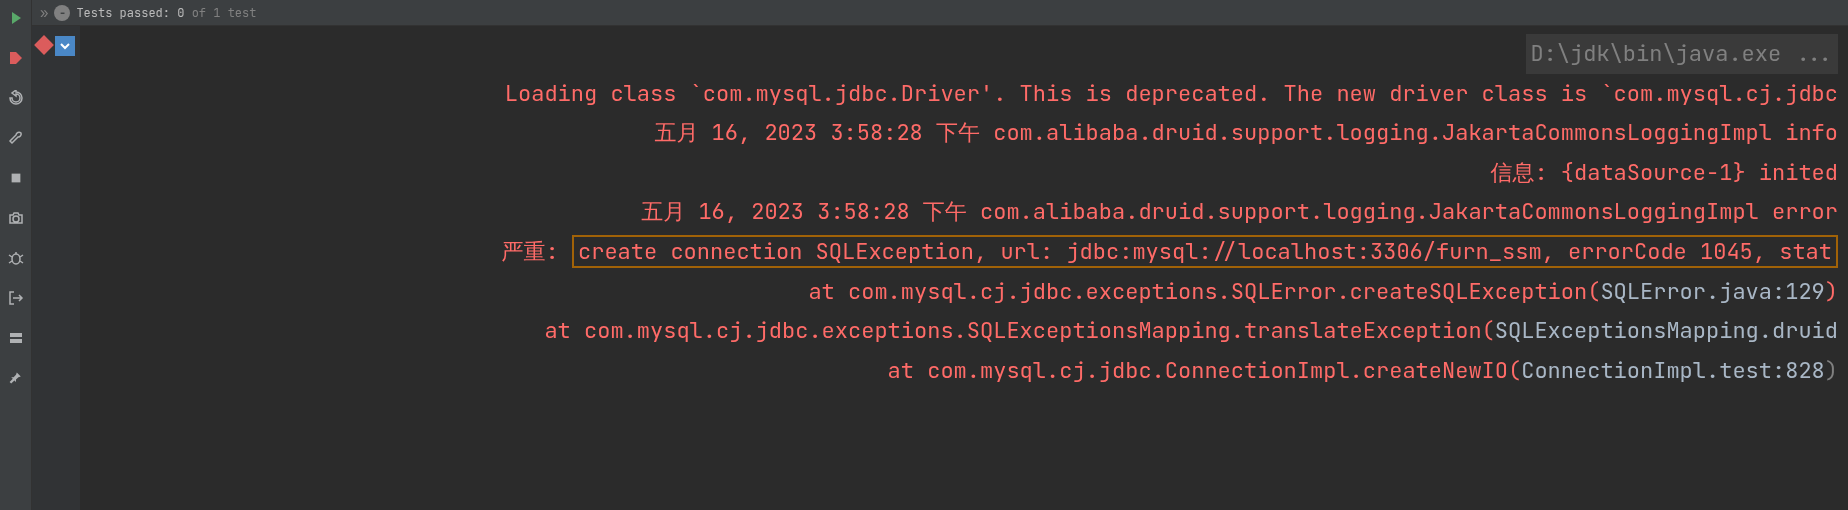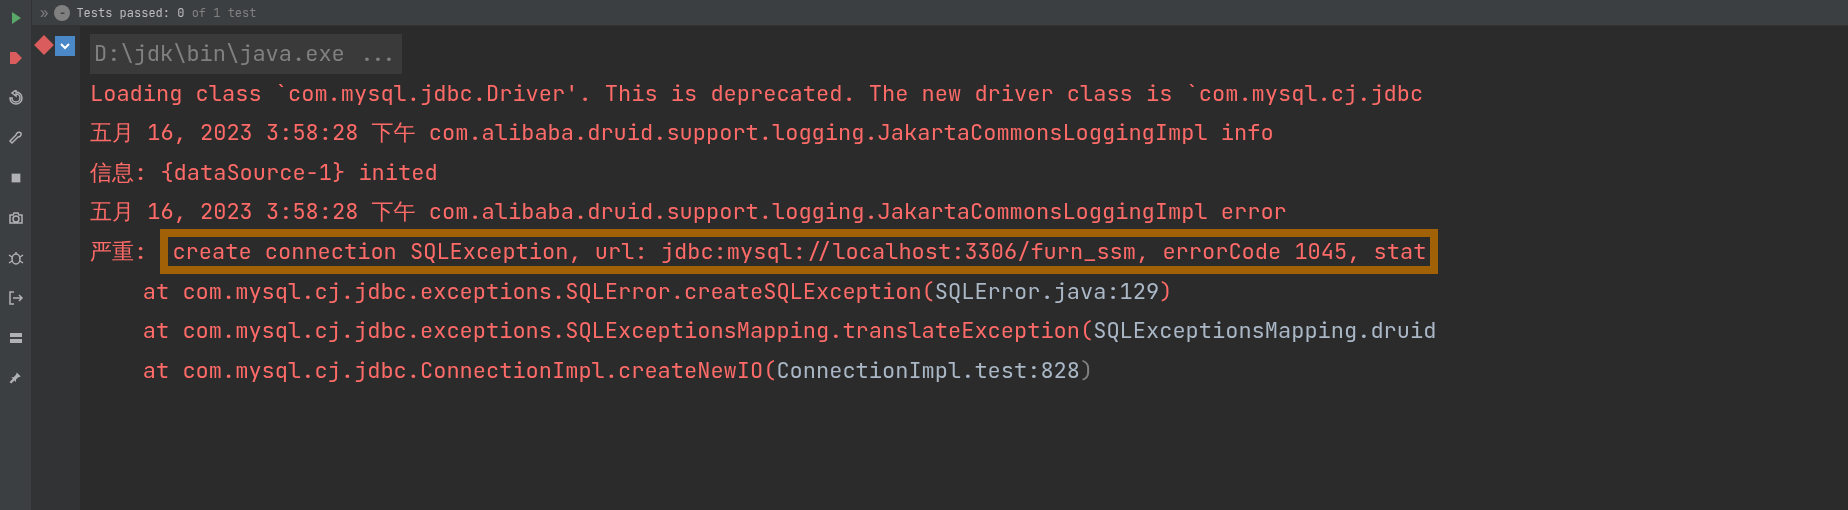--- a/index.html
+++ b/index.html
@@ -80,20 +80,21 @@
       color: #bbbbbb;
       font-size: 12px;
     }
     .test-status-count {
       color: #808080;
     }
     .console-wrapper {
       display: flex;
       flex: 1;
       overflow: hidden;
+      text-align: right;
     }
     .console-gutter {
       width: 48px;
       background: #313335;
       display: flex;
       flex-direction: column;
       align-items: center;
       padding-top: 6px;
     }
     .breakpoint-marker {
@@ -131,21 +132,21 @@
       padding: 0 4px;
     }
     .console-line {
       color: #ff6b68;
     }
     .link-text {
       color: #a9b7c6;
       text-decoration: underline;
     }
     .highlight-box {
-      border: 8px solid #a16207;
+      border: 2px solid #a16207;
       padding: 0 4px;
       display: inline;
     }
     .breakpoint-hint {
       color: #808080;
       background: #3c3f41;
       padding: 1px 6px;
       font-size: 20px;
       font-family: sans-serif;
     }

